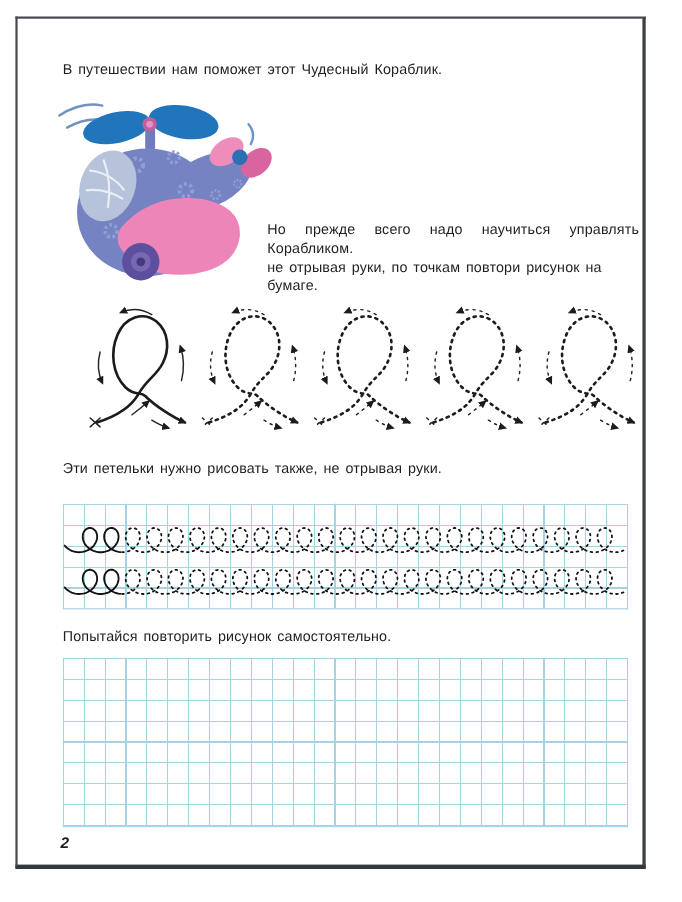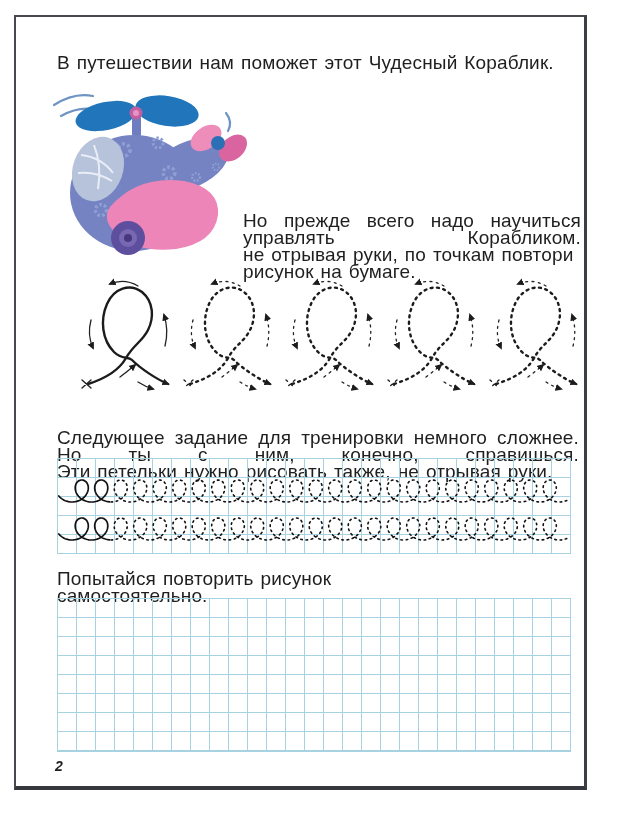--- a/index.html
+++ b/index.html
@@ -6,22 +6,22 @@
   #stage{
     position:relative;width:620px;height:820px;background:#ffffff;overflow:hidden;
     font-family:"Liberation Sans","DejaVu Sans",sans-serif;color:#1f1f1f;
   }
   #frame{
     position:absolute;left:14px;top:15px;width:573px;height:775px;
     border:2px solid #46494e;border-right-width:3px;border-bottom-width:4px;
     border-bottom-color:#35383c;border-right-color:#3c3f44;
     background:#ffffff;box-sizing:border-box;
   }
-  .txt{position:absolute;font-size:19px;line-height:17px;letter-spacing:.15px;word-spacing:1.5px;}
-  .just{text-align:justify;text-align-last:justify;margin-top:12px;}
+  .txt{position:absolute;font-size:13px;line-height:17px;letter-spacing:.15px;word-spacing:1.5px;}
+  .just{text-align:justify;text-align-last:justify;}
   .grid{
     position:absolute;box-sizing:border-box;
     border-right:1px solid #a7d2e2;border-bottom:1px solid #a7d2e2;
     background-image:
       repeating-linear-gradient(to right,#a7d2e2 0 1px,transparent 1px 19px),
       repeating-linear-gradient(to bottom,#a7d2e2 0 1px,transparent 1px 19px);
   }
   svg{position:absolute;overflow:visible;}
   .loop-main{fill:none;stroke:#1c1c1c;stroke-width:2.4;stroke-linecap:round;}
   .loop-dotted{stroke-dasharray:2 4.4;stroke-width:2;}
@@ -116,21 +116,20 @@
       </g>
     <g transform="translate(328,6)" class="loop-dotted">
         <use href="#bigloop"></use>
       </g>
     <g transform="translate(430,6)" class="loop-dotted">
         <use href="#bigloop"></use>
       </g>
   </svg>
 
   <div class="txt" style="left:57px;top:417px;width:522px;">
-    <div class="just">Следующее задание для тренировки немного сложнее. Но ты с ним, конечно, справишься.</div>
     <div>Эти петельки нужно рисовать также, не отрывая руки.</div>
   </div>
 
   <div class="grid" style="left:57px;top:458px;width:514px;height:96px;"></div>
   <svg style="left:57px;top:458px;" width="514" height="100" viewBox="0 0 514 100">
     <path class="rowloop" d="M1.8,38.0 L2.8,39.1 L4.0,40.2 L5.3,41.1 L6.7,42.0 L8.2,42.7 L9.7,43.2 L11.4,43.6 L13.0,43.9 L14.7,44.0 L16.4,43.9 L18.1,43.7 L19.7,43.4 L21.3,42.9 L22.8,42.2 L24.3,41.4 L25.6,40.5 L26.8,39.5 L27.9,38.4 L28.8,37.2 L29.6,35.9 L30.3,34.7 L30.8,33.3 L31.1,32.0 L31.3,30.7 L31.3,29.4 L31.2,28.2 L30.9,27.1 L30.5,26.0 L30.0,25.0 L29.3,24.2 L28.6,23.5 L27.8,22.9 L26.9,22.4 L26.0,22.1 L25.1,22.0 L24.1,22.0 L23.2,22.2 L22.3,22.6 L21.4,23.0 L20.7,23.7 L20.0,24.4 L19.3,25.3 L18.9,26.3 L18.5,27.4 L18.3,28.6 L18.2,29.8 L18.3,31.1 L18.5,32.4 L18.9,33.7 L19.4,35.1 L20.1,36.3 L20.9,37.6 L21.9,38.7 L23.1,39.8 L24.3,40.8 L25.7,41.7 L27.1,42.4 L28.7,43.0 L30.3,43.5 L31.9,43.8 L33.6,44.0 L35.3,44.0 L37.0,43.8 L38.6,43.5 L40.2,43.1 L41.8,42.5 L43.3,41.7 L44.6,40.8 L45.9,39.9 L47.0,38.8 L48.0,37.6 L48.9,36.4 L49.6,35.1 L50.1,33.8 L50.5,32.5 L50.7,31.2 L50.8,29.9 L50.7,28.7 L50.5,27.5 L50.2,26.4 L49.7,25.4 L49.1,24.5 L48.4,23.7 L47.6,23.1 L46.8,22.6 L45.9,22.2 L44.9,22.0 L44.0,22.0 L43.0,22.1 L42.1,22.4 L41.2,22.8 L40.4,23.4 L39.7,24.1 L39.1,25.0 L38.5,26.0 L38.1,27.0 L37.8,28.2 L37.7,29.4 L37.7,30.6 L37.9,32.0 L38.2,33.3 L38.7,34.6 L39.3,35.9 L40.1,37.1 L41.1,38.3 L42.1,39.4 L43.3,40.5 L44.7,41.4 L46.1,42.2 L47.6,42.8 L49.2,43.3 L50.8,43.7 L52.5,43.9"></path>
     <path class="rowloop dot" d="M54.0,44.0 L55.7,43.9 L57.4,43.7 L59.0,43.3 L60.6,42.8 L62.1,42.1 L63.5,41.3 L64.8,40.3 L66.0,39.3 L67.1,38.2 L68.0,37.0 L68.8,35.7 L69.4,34.4 L69.8,33.1 L70.1,31.8 L70.3,30.5 L70.3,29.2 L70.1,28.0 L69.8,26.9 L69.4,25.8 L68.9,24.9 L68.2,24.1 L67.5,23.4 L66.7,22.8 L65.8,22.4 L64.9,22.1 L63.9,22.0 L63.0,22.1 L62.0,22.3 L61.1,22.6 L60.3,23.1 L59.5,23.8 L58.8,24.6 L58.3,25.5 L57.8,26.5 L57.4,27.6 L57.2,28.8 L57.2,30.0 L57.3,31.3 L57.5,32.6 L57.9,34.0 L58.5,35.3 L59.2,36.5 L60.1,37.8 L61.1,38.9 L62.3,40.0 L63.5,40.9 L64.9,41.8 L66.4,42.5 L67.9,43.1 L69.5,43.6 L71.2,43.9 L72.9,44.0 L74.6,44.0 L76.3,43.8 L77.9,43.5 L79.5,43.0 L81.0,42.3 L82.5,41.6 L83.8,40.7 L85.1,39.7 L86.2,38.6 L87.2,37.4 L88.0,36.2 L88.7,34.9 L89.2,33.6 L89.6,32.3 L89.8,31.0 L89.8,29.7 L89.7,28.5 L89.5,27.3 L89.1,26.2 L88.6,25.2 L88.0,24.3 L87.3,23.6 L86.5,23.0 L85.6,22.5 L84.7,22.2 L83.8,22.0 L82.8,22.0 L81.9,22.2 L81.0,22.5 L80.1,22.9 L79.3,23.5 L78.6,24.3 L78.0,25.1 L77.4,26.1 L77.1,27.2 L76.8,28.4 L76.7,29.6 L76.7,30.9 L76.9,32.2 L77.3,33.5 L77.8,34.8 L78.4,36.1 L79.3,37.3 L80.2,38.5 L81.3,39.6 L82.6,40.6 L83.9,41.5 L85.3,42.3 L86.9,42.9 L88.5,43.4 L90.1,43.8 L91.8,44.0 L93.5,44.0 L95.2,43.9 L96.8,43.6 L98.4,43.2 L100.0,42.6 L101.5,41.9 L102.9,41.0 L104.1,40.1 L105.3,39.0 L106.3,37.9 L107.2,36.6 L107.9,35.4 L108.5,34.1 L108.9,32.7 L109.2,31.4 L109.3,30.1 L109.3,28.9 L109.1,27.7 L108.7,26.6 L108.3,25.6 L107.7,24.6 L107.0,23.8 L106.3,23.2 L105.4,22.7 L104.5,22.3 L103.6,22.1 L102.7,22.0 L101.7,22.1 L100.8,22.3 L99.9,22.8 L99.1,23.3 L98.3,24.0 L97.7,24.8 L97.1,25.8 L96.7,26.8 L96.4,27.9 L96.2,29.1 L96.2,30.4 L96.3,31.7 L96.6,33.0 L97.1,34.3 L97.7,35.6 L98.5,36.9 L99.4,38.1 L100.4,39.2 L101.6,40.3 L102.9,41.2 L104.3,42.0 L105.8,42.7 L107.4,43.3 L109.0,43.7 L110.7,43.9 L112.4,44.0 L114.1,43.9 L115.7,43.7 L117.4,43.3 L118.9,42.8 L120.5,42.1 L121.9,41.3 L123.2,40.4 L124.4,39.4 L125.5,38.3 L126.4,37.1 L127.2,35.8 L127.8,34.5 L128.3,33.2 L128.6,31.9 L128.8,30.6 L128.8,29.3 L128.7,28.1 L128.4,27.0 L128.0,25.9 L127.4,25.0 L126.8,24.1 L126.0,23.4 L125.2,22.8 L124.4,22.4 L123.4,22.1 L122.5,22.0 L121.5,22.0 L120.6,22.2 L119.7,22.6 L118.9,23.1 L118.1,23.7 L117.4,24.5 L116.8,25.4 L116.3,26.4 L116.0,27.5 L115.8,28.7 L115.7,29.9 L115.8,31.2 L116.0,32.5 L116.4,33.9 L117.0,35.2 L117.7,36.4 L118.5,37.7 L119.5,38.8 L120.7,39.9 L121.9,40.9 L123.3,41.7 L124.8,42.5 L126.3,43.1 L127.9,43.5 L129.6,43.8 L131.3,44.0 L132.9,44.0 L134.6,43.8 L136.3,43.5 L137.9,43.0 L139.4,42.4 L140.9,41.6 L142.2,40.8 L143.5,39.8 L144.6,38.7 L145.6,37.5 L146.4,36.3 L147.1,35.0 L147.7,33.7 L148.0,32.4 L148.3,31.1 L148.3,29.8 L148.2,28.6 L148.0,27.4 L147.6,26.3 L147.1,25.3 L146.5,24.4 L145.8,23.6 L145.0,23.0 L144.2,22.5 L143.3,22.2 L142.3,22.0 L141.4,22.0 L140.5,22.2 L139.5,22.4 L138.7,22.9 L137.9,23.5 L137.1,24.2 L136.5,25.1 L136.0,26.0 L135.6,27.1 L135.3,28.3 L135.2,29.5 L135.2,30.8 L135.4,32.1 L135.7,33.4 L136.2,34.7 L136.9,36.0 L137.7,37.2 L138.6,38.4 L139.7,39.5 L141.0,40.5 L142.3,41.4 L143.7,42.2 L145.2,42.9 L146.8,43.4 L148.5,43.7 L150.1,43.9 L151.8,44.0 L153.5,43.9 L155.2,43.6 L156.8,43.2 L158.4,42.6 L159.9,41.9 L161.3,41.1 L162.5,40.1 L163.7,39.1 L164.8,37.9 L165.6,36.7 L166.4,35.5 L167.0,34.2 L167.4,32.9 L167.7,31.5 L167.8,30.2 L167.8,29.0 L167.6,27.8 L167.3,26.7 L166.8,25.6 L166.3,24.7 L165.6,23.9 L164.8,23.2 L164.0,22.7 L163.1,22.3 L162.2,22.1 L161.2,22.0 L160.3,22.1 L159.4,22.3 L158.5,22.7 L157.6,23.3 L156.9,23.9 L156.2,24.7 L155.7,25.7 L155.2,26.7 L154.9,27.8 L154.7,29.0 L154.7,30.3 L154.8,31.6 L155.1,32.9 L155.5,34.2 L156.1,35.5 L156.9,36.8 L157.8,38.0 L158.8,39.1 L160.0,40.2 L161.3,41.1 L162.7,42.0 L164.2,42.7 L165.8,43.2 L167.4,43.6 L169.0,43.9 L170.7,44.0 L172.4,43.9 L174.1,43.7 L175.7,43.4 L177.3,42.9 L178.8,42.2 L180.3,41.4 L181.6,40.5 L182.8,39.5 L183.9,38.4 L184.8,37.2 L185.6,35.9 L186.3,34.6 L186.8,33.3 L187.1,32.0 L187.3,30.7 L187.3,29.4 L187.2,28.2 L186.9,27.1 L186.5,26.0 L186.0,25.0 L185.3,24.2 L184.6,23.5 L183.8,22.9 L182.9,22.4 L182.0,22.1 L181.1,22.0 L180.1,22.0 L179.2,22.2 L178.3,22.6 L177.4,23.0 L176.6,23.7 L175.9,24.4 L175.3,25.3 L174.9,26.3 L174.5,27.4 L174.3,28.6 L174.2,29.8 L174.3,31.1 L174.5,32.4 L174.9,33.8 L175.4,35.1 L176.1,36.3 L176.9,37.6 L177.9,38.7 L179.1,39.8 L180.3,40.8 L181.7,41.7 L183.1,42.4 L184.7,43.0 L186.3,43.5 L187.9,43.8 L189.6,44.0 L191.3,44.0 L193.0,43.8 L194.7,43.5 L196.3,43.1 L197.8,42.4 L199.3,41.7 L200.6,40.8 L201.9,39.9 L203.0,38.8 L204.0,37.6 L204.9,36.4 L205.6,35.1 L206.1,33.8 L206.5,32.5 L206.7,31.2 L206.8,29.9 L206.7,28.6 L206.5,27.5 L206.2,26.4 L205.7,25.4 L205.1,24.5 L204.4,23.7 L203.6,23.1 L202.7,22.6 L201.8,22.2 L200.9,22.0 L200.0,22.0 L199.0,22.1 L198.1,22.4 L197.2,22.9 L196.4,23.4 L195.7,24.2 L195.0,25.0 L194.5,26.0 L194.1,27.0 L193.8,28.2 L193.7,29.4 L193.7,30.7 L193.9,32.0 L194.2,33.3 L194.7,34.6 L195.3,35.9 L196.1,37.1 L197.1,38.3 L198.1,39.4 L199.4,40.5 L200.7,41.4 L202.1,42.2 L203.6,42.8 L205.2,43.4 L206.8,43.7 L208.5,43.9 L210.2,44.0 L211.9,43.9 L213.6,43.6 L215.2,43.2 L216.8,42.7 L218.2,42.0 L219.7,41.2 L220.9,40.2 L222.1,39.2 L223.2,38.0 L224.1,36.8 L224.8,35.6 L225.4,34.3 L225.9,33.0 L226.2,31.6 L226.3,30.3 L226.3,29.1 L226.1,27.9 L225.8,26.8 L225.4,25.7 L224.8,24.8 L224.1,24.0 L223.4,23.3 L222.6,22.7 L221.7,22.3 L220.7,22.1 L219.8,22.0 L218.9,22.1 L217.9,22.3 L217.0,22.7 L216.2,23.2 L215.4,23.9 L214.8,24.7 L214.2,25.6 L213.7,26.6 L213.4,27.7 L213.2,28.9 L213.2,30.2 L213.3,31.5 L213.6,32.8 L214.0,34.1 L214.6,35.4 L215.3,36.7 L216.2,37.9 L217.2,39.0 L218.4,40.1 L219.7,41.1 L221.1,41.9 L222.6,42.6 L224.1,43.2 L225.7,43.6 L227.4,43.9 L229.1,44.0 L230.8,44.0 L232.5,43.8 L234.1,43.4 L235.7,42.9 L237.2,42.3 L238.7,41.5 L240.0,40.6 L241.2,39.6 L242.3,38.5 L243.3,37.3 L244.1,36.0 L244.7,34.7 L245.2,33.4 L245.6,32.1 L245.8,30.8 L245.8,29.5 L245.7,28.3 L245.4,27.2 L245.0,26.1 L244.5,25.1 L243.9,24.2 L243.2,23.5 L242.4,22.9 L241.5,22.5 L240.6,22.2 L239.6,22.0 L238.7,22.0 L237.8,22.2 L236.9,22.5 L236.0,23.0 L235.2,23.6 L234.5,24.4 L233.9,25.3 L233.4,26.2 L233.0,27.3 L232.8,28.5 L232.7,29.7 L232.7,31.0 L233.0,32.3 L233.3,33.6 L233.9,35.0 L234.5,36.2 L235.4,37.5 L236.4,38.6 L237.5,39.7 L238.7,40.7 L240.1,41.6 L241.5,42.4 L243.1,43.0 L244.7,43.5 L246.3,43.8 L248.0,44.0 L249.7,44.0 L251.4,43.8 L253.0,43.5 L254.6,43.1 L256.2,42.5 L257.7,41.8 L259.0,40.9 L260.3,39.9 L261.4,38.9 L262.4,37.7 L263.3,36.5 L264.0,35.2 L264.6,33.9 L265.0,32.6 L265.2,31.3 L265.3,30.0 L265.3,28.7 L265.0,27.6 L264.7,26.5 L264.2,25.4 L263.6,24.5 L262.9,23.8 L262.2,23.1 L261.3,22.6 L260.4,22.2 L259.5,22.0 L258.5,22.0 L257.6,22.1 L256.7,22.4 L255.8,22.8 L255.0,23.4 L254.2,24.1 L253.6,24.9 L253.1,25.9 L252.6,26.9 L252.3,28.1 L252.2,29.3 L252.2,30.6 L252.4,31.9 L252.7,33.2 L253.1,34.5 L253.8,35.8 L254.6,37.0 L255.5,38.2 L256.6,39.4 L257.8,40.4 L259.1,41.3 L260.5,42.1 L262.0,42.8 L263.6,43.3 L265.2,43.7 L266.9,43.9 L268.6,44.0 L270.3,43.9 L271.9,43.7 L273.6,43.3 L275.1,42.7 L276.6,42.0 L278.0,41.2 L279.3,40.3 L280.5,39.3 L281.6,38.1 L282.5,36.9 L283.3,35.7 L283.9,34.4 L284.4,33.1 L284.7,31.7 L284.8,30.4 L284.8,29.2 L284.6,28.0 L284.3,26.8 L283.9,25.8 L283.4,24.9 L282.7,24.0 L281.9,23.3 L281.1,22.8 L280.2,22.4 L279.3,22.1 L278.4,22.0 L277.4,22.1 L276.5,22.3 L275.6,22.6 L274.8,23.2 L274.0,23.8 L273.3,24.6 L272.7,25.5 L272.3,26.5 L271.9,27.7 L271.7,28.8 L271.7,30.1 L271.8,31.4 L272.0,32.7 L272.5,34.0 L273.0,35.3 L273.8,36.6 L274.6,37.8 L275.7,39.0 L276.8,40.0 L278.1,41.0 L279.5,41.8 L280.9,42.6 L282.5,43.1 L284.1,43.6 L285.8,43.9 L287.5,44.0 L289.2,44.0 L290.8,43.8 L292.5,43.4 L294.1,42.9 L295.6,42.3 L297.0,41.5 L298.4,40.6 L299.6,39.6 L300.7,38.6 L301.7,37.4 L302.5,36.1 L303.2,34.9 L303.7,33.5 L304.1,32.2 L304.3,30.9 L304.3,29.6 L304.2,28.4 L304.0,27.2 L303.6,26.2 L303.1,25.2 L302.4,24.3 L301.7,23.6 L300.9,23.0 L300.1,22.5 L299.2,22.2 L298.2,22.0 L297.3,22.0 L296.3,22.2 L295.4,22.5 L294.6,23.0 L293.8,23.6 L293.1,24.3 L292.4,25.2 L291.9,26.2 L291.5,27.2 L291.3,28.4 L291.2,29.6 L291.2,30.9 L291.4,32.2 L291.8,33.5 L292.3,34.9 L293.0,36.1 L293.8,37.4 L294.8,38.6 L295.9,39.7 L297.1,40.7 L298.5,41.5 L299.9,42.3 L301.4,42.9 L303.0,43.4 L304.7,43.8 L306.4,44.0 L308.0,44.0 L309.7,43.9 L311.4,43.6 L313.0,43.1 L314.6,42.6 L316.0,41.8 L317.4,41.0 L318.7,40.0 L319.8,39.0 L320.9,37.8 L321.7,36.6 L322.5,35.3 L323.0,34.0 L323.5,32.7 L323.7,31.4 L323.8,30.1 L323.8,28.8 L323.6,27.7 L323.2,26.5 L322.8,25.5 L322.2,24.6 L321.5,23.8 L320.7,23.2 L319.9,22.6 L319.0,22.3 L318.1,22.1 L317.1,22.0 L316.2,22.1 L315.3,22.4 L314.4,22.8 L313.5,23.3 L312.8,24.0 L312.1,24.9 L311.6,25.8 L311.2,26.8 L310.9,28.0 L310.7,29.2 L310.7,30.5 L310.8,31.8 L311.1,33.1 L311.6,34.4 L312.2,35.7 L313.0,36.9 L313.9,38.1 L315.0,39.3 L316.2,40.3 L317.5,41.2 L318.9,42.1 L320.4,42.7 L321.9,43.3 L323.6,43.7 L325.2,43.9 L326.9,44.0 L328.6,43.9 L330.3,43.7 L331.9,43.3 L333.5,42.8 L335.0,42.1 L336.4,41.3 L337.7,40.4 L338.9,39.4 L340.0,38.2 L340.9,37.0 L341.7,35.8 L342.4,34.5 L342.8,33.2 L343.1,31.9 L343.3,30.6 L343.3,29.3 L343.2,28.1 L342.9,26.9 L342.4,25.9 L341.9,24.9 L341.3,24.1 L340.5,23.4 L339.7,22.8 L338.8,22.4 L337.9,22.1 L337.0,22.0 L336.0,22.0 L335.1,22.3 L334.2,22.6 L333.3,23.1 L332.6,23.8 L331.9,24.5 L331.3,25.4 L330.8,26.5 L330.5,27.6 L330.2,28.7 L330.2,30.0 L330.3,31.3 L330.5,32.6 L330.9,33.9 L331.5,35.2 L332.2,36.5 L333.1,37.7 L334.1,38.9 L335.2,39.9 L336.5,40.9 L337.9,41.8 L339.3,42.5 L340.9,43.1 L342.5,43.5 L344.1,43.8 L345.8,44.0 L347.5,44.0 L349.2,43.8 L350.8,43.5 L352.4,43.0 L354.0,42.4 L355.4,41.6 L356.8,40.7 L358.0,39.7 L359.1,38.6 L360.1,37.5 L361.0,36.2 L361.6,35.0 L362.2,33.6 L362.5,32.3 L362.8,31.0 L362.8,29.7 L362.7,28.5 L362.5,27.3 L362.1,26.2 L361.6,25.3 L361.0,24.4 L360.3,23.6 L359.5,23.0 L358.6,22.5 L357.7,22.2 L356.8,22.0 L355.9,22.0 L354.9,22.2 L354.0,22.5 L353.1,22.9 L352.3,23.5 L351.6,24.2 L351.0,25.1 L350.5,26.1 L350.1,27.2 L349.8,28.3 L349.7,29.5 L349.7,30.8 L349.9,32.1 L350.3,33.4 L350.8,34.8 L351.4,36.0 L352.2,37.3 L353.2,38.5 L354.3,39.6 L355.5,40.6 L356.8,41.5 L358.3,42.3 L359.8,42.9 L361.4,43.4 L363.0,43.8 L364.7,44.0 L366.4,44.0 L368.1,43.9 L369.8,43.6 L371.4,43.2 L372.9,42.6 L374.4,41.9 L375.8,41.1 L377.1,40.1 L378.3,39.0 L379.3,37.9 L380.2,36.7 L380.9,35.4 L381.5,34.1 L381.9,32.8 L382.2,31.5 L382.3,30.2 L382.3,28.9 L382.1,27.7 L381.8,26.6 L381.3,25.6 L380.7,24.7 L380.1,23.9 L379.3,23.2 L378.5,22.7 L377.6,22.3 L376.6,22.1 L375.7,22.0 L374.7,22.1 L373.8,22.3 L372.9,22.7 L372.1,23.3 L371.4,24.0 L370.7,24.8 L370.1,25.7 L369.7,26.8 L369.4,27.9 L369.2,29.1 L369.2,30.3 L369.3,31.6 L369.6,33.0 L370.1,34.3 L370.7,35.6 L371.4,36.8 L372.3,38.0 L373.4,39.2 L374.6,40.2 L375.9,41.2 L377.3,42.0 L378.7,42.7 L380.3,43.2 L381.9,43.6 L383.6,43.9 L385.3,44.0 L387.0,43.9 L388.7,43.7 L390.3,43.3 L391.9,42.8 L393.4,42.2 L394.8,41.4 L396.1,40.5 L397.4,39.4 L398.4,38.3 L399.4,37.1 L400.2,35.9 L400.8,34.6 L401.3,33.3 L401.6,32.0 L401.8,30.7 L401.8,29.4 L401.7,28.2 L401.4,27.0 L401.0,26.0 L400.4,25.0 L399.8,24.1 L399.1,23.4 L398.3,22.9 L397.4,22.4 L396.5,22.1 L395.5,22.0 L394.6,22.0 L393.7,22.2 L392.8,22.6 L391.9,23.1 L391.1,23.7 L390.4,24.5 L389.8,25.4 L389.3,26.4 L389.0,27.5 L388.8,28.7 L388.7,29.9 L388.8,31.2 L389.0,32.5 L389.4,33.8 L389.9,35.1 L390.6,36.4 L391.5,37.6 L392.5,38.8 L393.6,39.9 L394.9,40.8 L396.2,41.7 L397.7,42.4 L399.2,43.1 L400.9,43.5 L402.5,43.8 L404.2,44.0 L405.9,44.0 L407.6,43.8 L409.2,43.5 L410.8,43.0 L412.4,42.4 L413.8,41.7 L415.2,40.8 L416.4,39.8 L417.6,38.7 L418.6,37.6 L419.4,36.3 L420.1,35.1 L420.6,33.7 L421.0,32.4 L421.2,31.1 L421.3,29.8 L421.2,28.6 L421.0,27.4 L420.6,26.3 L420.2,25.3 L419.6,24.4 L418.8,23.7 L418.1,23.0 L417.2,22.6 L416.3,22.2 L415.4,22.0 L414.4,22.0 L413.5,22.1 L412.6,22.4 L411.7,22.9 L410.9,23.5 L410.2,24.2 L409.5,25.0 L409.0,26.0 L408.6,27.1 L408.3,28.2 L408.2,29.4 L408.2,30.7 L408.4,32.0 L408.7,33.3 L409.2,34.6 L409.9,35.9 L410.7,37.2 L411.6,38.4 L412.7,39.5 L413.9,40.5 L415.2,41.4 L416.7,42.2 L418.2,42.9 L419.8,43.4 L421.4,43.7 L423.1,43.9 L424.8,44.0 L426.5,43.9 L428.1,43.6 L429.8,43.2 L431.3,42.7 L432.8,42.0 L434.2,41.1 L435.5,40.2 L436.7,39.1 L437.7,38.0 L438.6,36.8 L439.4,35.5 L440.0,34.2 L440.4,32.9 L440.7,31.6 L440.8,30.3 L440.8,29.0 L440.6,27.8 L440.3,26.7 L439.8,25.7 L439.3,24.7 L438.6,23.9 L437.9,23.3 L437.0,22.7 L436.1,22.3 L435.2,22.1 L434.3,22.0 L433.3,22.1 L432.4,22.3 L431.5,22.7 L430.7,23.2 L429.9,23.9 L429.2,24.7 L428.7,25.6 L428.2,26.7 L427.9,27.8 L427.7,29.0 L427.7,30.2 L427.8,31.5 L428.1,32.9 L428.5,34.2 L429.1,35.5 L429.9,36.7 L430.8,38.0 L431.8,39.1 L433.0,40.1 L434.2,41.1 L435.6,41.9 L437.1,42.6 L438.7,43.2 L440.3,43.6 L442.0,43.9 L443.7,44.0 L445.4,43.9 L447.0,43.7 L448.7,43.4 L450.3,42.9 L451.8,42.2 L453.2,41.4 L454.5,40.5 L455.8,39.5 L456.9,38.4 L457.8,37.2 L458.6,36.0 L459.3,34.7 L459.8,33.4 L460.1,32.1 L460.3,30.8 L460.3,29.5 L460.2,28.3 L459.9,27.1 L459.5,26.0 L459.0,25.1 L458.4,24.2 L457.6,23.5 L456.8,22.9 L456.0,22.4 L455.0,22.1 L454.1,22.0 L453.2,22.0 L452.2,22.2 L451.3,22.5 L450.5,23.0 L449.7,23.6 L449.0,24.4 L448.4,25.3 L447.9,26.3 L447.5,27.4 L447.3,28.6 L447.2,29.8 L447.2,31.1 L447.5,32.4 L447.8,33.7 L448.4,35.0 L449.1,36.3 L449.9,37.5 L450.9,38.7 L452.0,39.8 L453.3,40.8 L454.6,41.6 L456.1,42.4 L457.6,43.0 L459.2,43.5 L460.9,43.8 L462.6,44.0 L464.2,44.0 L465.9,43.8 L467.6,43.5 L469.2,43.1 L470.7,42.5 L472.2,41.7 L473.6,40.9 L474.8,39.9 L476.0,38.8 L477.0,37.7 L477.8,36.4 L478.5,35.2 L479.1,33.9 L479.5,32.5 L479.7,31.2 L479.8,29.9 L479.7,28.7 L479.5,27.5 L479.2,26.4 L478.7,25.4 L478.1,24.5 L477.4,23.7 L476.6,23.1 L475.8,22.6 L474.9,22.2 L473.9,22.0 L473.0,22.0 L472.1,22.1 L471.1,22.4 L470.3,22.8 L469.5,23.4 L468.7,24.1 L468.1,25.0 L467.5,25.9 L467.1,27.0 L466.8,28.1 L466.7,29.3 L466.7,30.6 L466.9,31.9 L467.2,33.2 L467.7,34.5 L468.3,35.8 L469.1,37.1 L470.0,38.3 L471.1,39.4 L472.3,40.4 L473.6,41.3 L475.0,42.1 L476.6,42.8 L478.1,43.3 L479.8,43.7 L481.4,43.9 L483.1,44.0 L484.8,43.9 L486.5,43.7 L488.1,43.3 L489.7,42.7 L491.2,42.0 L492.6,41.2 L493.9,40.3 L495.1,39.2 L496.1,38.1 L497.0,36.9 L497.8,35.6 L498.4,34.3 L498.9,33.0 L499.2,31.7 L499.3,30.4 L499.3,29.1 L499.1,27.9 L498.8,26.8 L498.4,25.8 L497.8,24.8 L497.2,24.0 L496.4,23.3 L495.6,22.8 L494.7,22.3 L493.8,22.1 L492.8,22.0 L491.9,22.1 L491.0,22.3 L490.1,22.7 L489.2,23.2 L488.5,23.8 L487.8,24.6 L487.2,25.6 L486.8,26.6 L486.4,27.7 L486.2,28.9 L486.2,30.1 L486.3,31.4 L486.6,32.8 L487.0,34.1 L487.6,35.4 L488.3,36.6 L489.2,37.9 L490.2,39.0 L491.4,40.1 L492.6,41.0 L494.0,41.9 L495.5,42.6 L497.1,43.2 L498.7,43.6 L500.3,43.9 L502.0,44.0 L503.7,44.0 L505.4,43.8 L507.0,43.4 L508.6,42.9 L510.2,42.3 L511.6,41.5 L512.9,40.6"></path>
     <path class="rowloop" d="M1.8,76.0 L2.8,77.1 L4.0,78.2 L5.3,79.1 L6.7,80.0 L8.2,80.7 L9.7,81.2 L11.4,81.6 L13.0,81.9 L14.7,82.0 L16.4,81.9 L18.1,81.7 L19.7,81.4 L21.3,80.9 L22.8,80.2 L24.3,79.4 L25.6,78.5 L26.8,77.5 L27.9,76.4 L28.8,75.2 L29.6,73.9 L30.3,72.7 L30.8,71.3 L31.1,70.0 L31.3,68.7 L31.3,67.4 L31.2,66.2 L30.9,65.1 L30.5,64.0 L30.0,63.0 L29.3,62.2 L28.6,61.5 L27.8,60.9 L26.9,60.4 L26.0,60.1 L25.1,60.0 L24.1,60.0 L23.2,60.2 L22.3,60.6 L21.4,61.0 L20.7,61.7 L20.0,62.4 L19.3,63.3 L18.9,64.3 L18.5,65.4 L18.3,66.6 L18.2,67.8 L18.3,69.1 L18.5,70.4 L18.9,71.7 L19.4,73.1 L20.1,74.3 L20.9,75.6 L21.9,76.7 L23.1,77.8 L24.3,78.8 L25.7,79.7 L27.1,80.4 L28.7,81.0 L30.3,81.5 L31.9,81.8 L33.6,82.0 L35.3,82.0 L37.0,81.8 L38.6,81.5 L40.2,81.1 L41.8,80.5 L43.3,79.7 L44.6,78.8 L45.9,77.9 L47.0,76.8 L48.0,75.6 L48.9,74.4 L49.6,73.1 L50.1,71.8 L50.5,70.5 L50.7,69.2 L50.8,67.9 L50.7,66.7 L50.5,65.5 L50.2,64.4 L49.7,63.4 L49.1,62.5 L48.4,61.7 L47.6,61.1 L46.8,60.6 L45.9,60.2 L44.9,60.0 L44.0,60.0 L43.0,60.1 L42.1,60.4 L41.2,60.8 L40.4,61.4 L39.7,62.1 L39.1,63.0 L38.5,64.0 L38.1,65.0 L37.8,66.2 L37.7,67.4 L37.7,68.6 L37.9,70.0 L38.2,71.3 L38.7,72.6 L39.3,73.9 L40.1,75.1 L41.1,76.3 L42.1,77.4 L43.3,78.5 L44.7,79.4 L46.1,80.2 L47.6,80.8 L49.2,81.3 L50.8,81.7 L52.5,81.9"></path>
     <path class="rowloop dot" d="M54.0,82.0 L55.7,81.9 L57.4,81.7 L59.0,81.3 L60.6,80.8 L62.1,80.1 L63.5,79.3 L64.8,78.3 L66.0,77.3 L67.1,76.2 L68.0,75.0 L68.8,73.7 L69.4,72.4 L69.8,71.1 L70.1,69.8 L70.3,68.5 L70.3,67.2 L70.1,66.0 L69.8,64.9 L69.4,63.8 L68.9,62.9 L68.2,62.1 L67.5,61.4 L66.7,60.8 L65.8,60.4 L64.9,60.1 L63.9,60.0 L63.0,60.1 L62.0,60.3 L61.1,60.6 L60.3,61.1 L59.5,61.8 L58.8,62.6 L58.3,63.5 L57.8,64.5 L57.4,65.6 L57.2,66.8 L57.2,68.0 L57.3,69.3 L57.5,70.6 L57.9,72.0 L58.5,73.3 L59.2,74.5 L60.1,75.8 L61.1,76.9 L62.3,78.0 L63.5,78.9 L64.9,79.8 L66.4,80.5 L67.9,81.1 L69.5,81.6 L71.2,81.9 L72.9,82.0 L74.6,82.0 L76.3,81.8 L77.9,81.5 L79.5,81.0 L81.0,80.3 L82.5,79.6 L83.8,78.7 L85.1,77.7 L86.2,76.6 L87.2,75.4 L88.0,74.2 L88.7,72.9 L89.2,71.6 L89.6,70.3 L89.8,69.0 L89.8,67.7 L89.7,66.5 L89.5,65.3 L89.1,64.2 L88.6,63.2 L88.0,62.3 L87.3,61.6 L86.5,61.0 L85.6,60.5 L84.7,60.2 L83.8,60.0 L82.8,60.0 L81.9,60.2 L81.0,60.5 L80.1,60.9 L79.3,61.5 L78.6,62.3 L78.0,63.1 L77.4,64.1 L77.1,65.2 L76.8,66.4 L76.7,67.6 L76.7,68.9 L76.9,70.2 L77.3,71.5 L77.8,72.8 L78.4,74.1 L79.3,75.3 L80.2,76.5 L81.3,77.6 L82.6,78.6 L83.9,79.5 L85.3,80.3 L86.9,80.9 L88.5,81.4 L90.1,81.8 L91.8,82.0 L93.5,82.0 L95.2,81.9 L96.8,81.6 L98.4,81.2 L100.0,80.6 L101.5,79.9 L102.9,79.0 L104.1,78.1 L105.3,77.0 L106.3,75.9 L107.2,74.6 L107.9,73.4 L108.5,72.1 L108.9,70.7 L109.2,69.4 L109.3,68.1 L109.3,66.9 L109.1,65.7 L108.7,64.6 L108.3,63.6 L107.7,62.6 L107.0,61.8 L106.3,61.2 L105.4,60.7 L104.5,60.3 L103.6,60.1 L102.7,60.0 L101.7,60.1 L100.8,60.3 L99.9,60.8 L99.1,61.3 L98.3,62.0 L97.7,62.8 L97.1,63.8 L96.7,64.8 L96.4,65.9 L96.2,67.1 L96.2,68.4 L96.3,69.7 L96.6,71.0 L97.1,72.3 L97.7,73.6 L98.5,74.9 L99.4,76.1 L100.4,77.2 L101.6,78.3 L102.9,79.2 L104.3,80.0 L105.8,80.7 L107.4,81.3 L109.0,81.7 L110.7,81.9 L112.4,82.0 L114.1,81.9 L115.7,81.7 L117.4,81.3 L118.9,80.8 L120.5,80.1 L121.9,79.3 L123.2,78.4 L124.4,77.4 L125.5,76.3 L126.4,75.1 L127.2,73.8 L127.8,72.5 L128.3,71.2 L128.6,69.9 L128.8,68.6 L128.8,67.3 L128.7,66.1 L128.4,65.0 L128.0,63.9 L127.4,63.0 L126.8,62.1 L126.0,61.4 L125.2,60.8 L124.4,60.4 L123.4,60.1 L122.5,60.0 L121.5,60.0 L120.6,60.2 L119.7,60.6 L118.9,61.1 L118.1,61.7 L117.4,62.5 L116.8,63.4 L116.3,64.4 L116.0,65.5 L115.8,66.7 L115.7,67.9 L115.8,69.2 L116.0,70.5 L116.4,71.9 L117.0,73.2 L117.7,74.4 L118.5,75.7 L119.5,76.8 L120.7,77.9 L121.9,78.9 L123.3,79.7 L124.8,80.5 L126.3,81.1 L127.9,81.5 L129.6,81.8 L131.3,82.0 L132.9,82.0 L134.6,81.8 L136.3,81.5 L137.9,81.0 L139.4,80.4 L140.9,79.6 L142.2,78.8 L143.5,77.8 L144.6,76.7 L145.6,75.5 L146.4,74.3 L147.1,73.0 L147.7,71.7 L148.0,70.4 L148.3,69.1 L148.3,67.8 L148.2,66.6 L148.0,65.4 L147.6,64.3 L147.1,63.3 L146.5,62.4 L145.8,61.6 L145.0,61.0 L144.2,60.5 L143.3,60.2 L142.3,60.0 L141.4,60.0 L140.5,60.2 L139.5,60.4 L138.7,60.9 L137.9,61.5 L137.1,62.2 L136.5,63.1 L136.0,64.0 L135.6,65.1 L135.3,66.3 L135.2,67.5 L135.2,68.8 L135.4,70.1 L135.7,71.4 L136.2,72.7 L136.9,74.0 L137.7,75.2 L138.6,76.4 L139.7,77.5 L141.0,78.5 L142.3,79.4 L143.7,80.2 L145.2,80.9 L146.8,81.4 L148.5,81.7 L150.1,81.9 L151.8,82.0 L153.5,81.9 L155.2,81.6 L156.8,81.2 L158.4,80.6 L159.9,79.9 L161.3,79.1 L162.5,78.1 L163.7,77.1 L164.8,75.9 L165.6,74.7 L166.4,73.5 L167.0,72.2 L167.4,70.9 L167.7,69.5 L167.8,68.2 L167.8,67.0 L167.6,65.8 L167.3,64.7 L166.8,63.6 L166.3,62.7 L165.6,61.9 L164.8,61.2 L164.0,60.7 L163.1,60.3 L162.2,60.1 L161.2,60.0 L160.3,60.1 L159.4,60.3 L158.5,60.7 L157.6,61.3 L156.9,61.9 L156.2,62.7 L155.7,63.7 L155.2,64.7 L154.9,65.8 L154.7,67.0 L154.7,68.3 L154.8,69.6 L155.1,70.9 L155.5,72.2 L156.1,73.5 L156.9,74.8 L157.8,76.0 L158.8,77.1 L160.0,78.2 L161.3,79.1 L162.7,80.0 L164.2,80.7 L165.8,81.2 L167.4,81.6 L169.0,81.9 L170.7,82.0 L172.4,81.9 L174.1,81.7 L175.7,81.4 L177.3,80.9 L178.8,80.2 L180.3,79.4 L181.6,78.5 L182.8,77.5 L183.9,76.4 L184.8,75.2 L185.6,73.9 L186.3,72.6 L186.8,71.3 L187.1,70.0 L187.3,68.7 L187.3,67.4 L187.2,66.2 L186.9,65.1 L186.5,64.0 L186.0,63.0 L185.3,62.2 L184.6,61.5 L183.8,60.9 L182.9,60.4 L182.0,60.1 L181.1,60.0 L180.1,60.0 L179.2,60.2 L178.3,60.6 L177.4,61.0 L176.6,61.7 L175.9,62.4 L175.3,63.3 L174.9,64.3 L174.5,65.4 L174.3,66.6 L174.2,67.8 L174.3,69.1 L174.5,70.4 L174.9,71.8 L175.4,73.1 L176.1,74.3 L176.9,75.6 L177.9,76.7 L179.1,77.8 L180.3,78.8 L181.7,79.7 L183.1,80.4 L184.7,81.0 L186.3,81.5 L187.9,81.8 L189.6,82.0 L191.3,82.0 L193.0,81.8 L194.7,81.5 L196.3,81.1 L197.8,80.4 L199.3,79.7 L200.6,78.8 L201.9,77.9 L203.0,76.8 L204.0,75.6 L204.9,74.4 L205.6,73.1 L206.1,71.8 L206.5,70.5 L206.7,69.2 L206.8,67.9 L206.7,66.6 L206.5,65.5 L206.2,64.4 L205.7,63.4 L205.1,62.5 L204.4,61.7 L203.6,61.1 L202.7,60.6 L201.8,60.2 L200.9,60.0 L200.0,60.0 L199.0,60.1 L198.1,60.4 L197.2,60.9 L196.4,61.4 L195.7,62.2 L195.0,63.0 L194.5,64.0 L194.1,65.0 L193.8,66.2 L193.7,67.4 L193.7,68.7 L193.9,70.0 L194.2,71.3 L194.7,72.6 L195.3,73.9 L196.1,75.1 L197.1,76.3 L198.1,77.4 L199.4,78.5 L200.7,79.4 L202.1,80.2 L203.6,80.8 L205.2,81.4 L206.8,81.7 L208.5,81.9 L210.2,82.0 L211.9,81.9 L213.6,81.6 L215.2,81.2 L216.8,80.7 L218.2,80.0 L219.7,79.2 L220.9,78.2 L222.1,77.2 L223.2,76.0 L224.1,74.8 L224.8,73.6 L225.4,72.3 L225.9,71.0 L226.2,69.6 L226.3,68.3 L226.3,67.1 L226.1,65.9 L225.8,64.8 L225.4,63.7 L224.8,62.8 L224.1,62.0 L223.4,61.3 L222.6,60.7 L221.7,60.3 L220.7,60.1 L219.8,60.0 L218.9,60.1 L217.9,60.3 L217.0,60.7 L216.2,61.2 L215.4,61.9 L214.8,62.7 L214.2,63.6 L213.7,64.6 L213.4,65.7 L213.2,66.9 L213.2,68.2 L213.3,69.5 L213.6,70.8 L214.0,72.1 L214.6,73.4 L215.3,74.7 L216.2,75.9 L217.2,77.0 L218.4,78.1 L219.7,79.1 L221.1,79.9 L222.6,80.6 L224.1,81.2 L225.7,81.6 L227.4,81.9 L229.1,82.0 L230.8,82.0 L232.5,81.8 L234.1,81.4 L235.7,80.9 L237.2,80.3 L238.7,79.5 L240.0,78.6 L241.2,77.6 L242.3,76.5 L243.3,75.3 L244.1,74.0 L244.7,72.7 L245.2,71.4 L245.6,70.1 L245.8,68.8 L245.8,67.5 L245.7,66.3 L245.4,65.2 L245.0,64.1 L244.5,63.1 L243.9,62.2 L243.2,61.5 L242.4,60.9 L241.5,60.5 L240.6,60.2 L239.6,60.0 L238.7,60.0 L237.8,60.2 L236.9,60.5 L236.0,61.0 L235.2,61.6 L234.5,62.4 L233.9,63.3 L233.4,64.2 L233.0,65.3 L232.8,66.5 L232.7,67.7 L232.7,69.0 L233.0,70.3 L233.3,71.6 L233.9,73.0 L234.5,74.2 L235.4,75.5 L236.4,76.6 L237.5,77.7 L238.7,78.7 L240.1,79.6 L241.5,80.4 L243.1,81.0 L244.7,81.5 L246.3,81.8 L248.0,82.0 L249.7,82.0 L251.4,81.8 L253.0,81.5 L254.6,81.1 L256.2,80.5 L257.7,79.8 L259.0,78.9 L260.3,77.9 L261.4,76.9 L262.4,75.7 L263.3,74.5 L264.0,73.2 L264.6,71.9 L265.0,70.6 L265.2,69.3 L265.3,68.0 L265.3,66.7 L265.0,65.6 L264.7,64.5 L264.2,63.4 L263.6,62.5 L262.9,61.8 L262.2,61.1 L261.3,60.6 L260.4,60.2 L259.5,60.0 L258.5,60.0 L257.6,60.1 L256.7,60.4 L255.8,60.8 L255.0,61.4 L254.2,62.1 L253.6,62.9 L253.1,63.9 L252.6,64.9 L252.3,66.1 L252.2,67.3 L252.2,68.6 L252.4,69.9 L252.7,71.2 L253.1,72.5 L253.8,73.8 L254.6,75.0 L255.5,76.2 L256.6,77.4 L257.8,78.4 L259.1,79.3 L260.5,80.1 L262.0,80.8 L263.6,81.3 L265.2,81.7 L266.9,81.9 L268.6,82.0 L270.3,81.9 L271.9,81.7 L273.6,81.3 L275.1,80.7 L276.6,80.0 L278.0,79.2 L279.3,78.3 L280.5,77.3 L281.6,76.1 L282.5,74.9 L283.3,73.7 L283.9,72.4 L284.4,71.1 L284.7,69.7 L284.8,68.4 L284.8,67.2 L284.6,66.0 L284.3,64.8 L283.9,63.8 L283.4,62.9 L282.7,62.0 L281.9,61.3 L281.1,60.8 L280.2,60.4 L279.3,60.1 L278.4,60.0 L277.4,60.1 L276.5,60.3 L275.6,60.6 L274.8,61.2 L274.0,61.8 L273.3,62.6 L272.7,63.5 L272.3,64.5 L271.9,65.7 L271.7,66.8 L271.7,68.1 L271.8,69.4 L272.0,70.7 L272.5,72.0 L273.0,73.3 L273.8,74.6 L274.6,75.8 L275.7,77.0 L276.8,78.0 L278.1,79.0 L279.5,79.8 L280.9,80.6 L282.5,81.1 L284.1,81.6 L285.8,81.9 L287.5,82.0 L289.2,82.0 L290.8,81.8 L292.5,81.4 L294.1,80.9 L295.6,80.3 L297.0,79.5 L298.4,78.6 L299.6,77.6 L300.7,76.6 L301.7,75.4 L302.5,74.1 L303.2,72.9 L303.7,71.5 L304.1,70.2 L304.3,68.9 L304.3,67.6 L304.2,66.4 L304.0,65.2 L303.6,64.2 L303.1,63.2 L302.4,62.3 L301.7,61.6 L300.9,61.0 L300.1,60.5 L299.2,60.2 L298.2,60.0 L297.3,60.0 L296.3,60.2 L295.4,60.5 L294.6,61.0 L293.8,61.6 L293.1,62.3 L292.4,63.2 L291.9,64.2 L291.5,65.2 L291.3,66.4 L291.2,67.6 L291.2,68.9 L291.4,70.2 L291.8,71.5 L292.3,72.9 L293.0,74.1 L293.8,75.4 L294.8,76.6 L295.9,77.7 L297.1,78.7 L298.5,79.5 L299.9,80.3 L301.4,80.9 L303.0,81.4 L304.7,81.8 L306.4,82.0 L308.0,82.0 L309.7,81.9 L311.4,81.6 L313.0,81.1 L314.6,80.6 L316.0,79.8 L317.4,79.0 L318.7,78.0 L319.8,77.0 L320.9,75.8 L321.7,74.6 L322.5,73.3 L323.0,72.0 L323.5,70.7 L323.7,69.4 L323.8,68.1 L323.8,66.8 L323.6,65.7 L323.2,64.5 L322.8,63.5 L322.2,62.6 L321.5,61.8 L320.7,61.2 L319.9,60.6 L319.0,60.3 L318.1,60.1 L317.1,60.0 L316.2,60.1 L315.3,60.4 L314.4,60.8 L313.5,61.3 L312.8,62.0 L312.1,62.9 L311.6,63.8 L311.2,64.8 L310.9,66.0 L310.7,67.2 L310.7,68.5 L310.8,69.8 L311.1,71.1 L311.6,72.4 L312.2,73.7 L313.0,74.9 L313.9,76.1 L315.0,77.3 L316.2,78.3 L317.5,79.2 L318.9,80.1 L320.4,80.7 L321.9,81.3 L323.6,81.7 L325.2,81.9 L326.9,82.0 L328.6,81.9 L330.3,81.7 L331.9,81.3 L333.5,80.8 L335.0,80.1 L336.4,79.3 L337.7,78.4 L338.9,77.4 L340.0,76.2 L340.9,75.0 L341.7,73.8 L342.4,72.5 L342.8,71.2 L343.1,69.9 L343.3,68.6 L343.3,67.3 L343.2,66.1 L342.9,64.9 L342.4,63.9 L341.9,62.9 L341.3,62.1 L340.5,61.4 L339.7,60.8 L338.8,60.4 L337.9,60.1 L337.0,60.0 L336.0,60.0 L335.1,60.3 L334.2,60.6 L333.3,61.1 L332.6,61.8 L331.9,62.5 L331.3,63.4 L330.8,64.5 L330.5,65.6 L330.2,66.7 L330.2,68.0 L330.3,69.3 L330.5,70.6 L330.9,71.9 L331.5,73.2 L332.2,74.5 L333.1,75.7 L334.1,76.9 L335.2,77.9 L336.5,78.9 L337.9,79.8 L339.3,80.5 L340.9,81.1 L342.5,81.5 L344.1,81.8 L345.8,82.0 L347.5,82.0 L349.2,81.8 L350.8,81.5 L352.4,81.0 L354.0,80.4 L355.4,79.6 L356.8,78.7 L358.0,77.7 L359.1,76.6 L360.1,75.5 L361.0,74.2 L361.6,73.0 L362.2,71.6 L362.5,70.3 L362.8,69.0 L362.8,67.7 L362.7,66.5 L362.5,65.3 L362.1,64.2 L361.6,63.3 L361.0,62.4 L360.3,61.6 L359.5,61.0 L358.6,60.5 L357.7,60.2 L356.8,60.0 L355.9,60.0 L354.9,60.2 L354.0,60.5 L353.1,60.9 L352.3,61.5 L351.6,62.2 L351.0,63.1 L350.5,64.1 L350.1,65.2 L349.8,66.3 L349.7,67.5 L349.7,68.8 L349.9,70.1 L350.3,71.4 L350.8,72.8 L351.4,74.0 L352.2,75.3 L353.2,76.5 L354.3,77.6 L355.5,78.6 L356.8,79.5 L358.3,80.3 L359.8,80.9 L361.4,81.4 L363.0,81.8 L364.7,82.0 L366.4,82.0 L368.1,81.9 L369.8,81.6 L371.4,81.2 L372.9,80.6 L374.4,79.9 L375.8,79.1 L377.1,78.1 L378.3,77.0 L379.3,75.9 L380.2,74.7 L380.9,73.4 L381.5,72.1 L381.9,70.8 L382.2,69.5 L382.3,68.2 L382.3,66.9 L382.1,65.7 L381.8,64.6 L381.3,63.6 L380.7,62.7 L380.1,61.9 L379.3,61.2 L378.5,60.7 L377.6,60.3 L376.6,60.1 L375.7,60.0 L374.7,60.1 L373.8,60.3 L372.9,60.7 L372.1,61.3 L371.4,62.0 L370.7,62.8 L370.1,63.7 L369.7,64.8 L369.4,65.9 L369.2,67.1 L369.2,68.3 L369.3,69.6 L369.6,71.0 L370.1,72.3 L370.7,73.6 L371.4,74.8 L372.3,76.0 L373.4,77.2 L374.6,78.2 L375.9,79.2 L377.3,80.0 L378.7,80.7 L380.3,81.2 L381.9,81.6 L383.6,81.9 L385.3,82.0 L387.0,81.9 L388.7,81.7 L390.3,81.3 L391.9,80.8 L393.4,80.2 L394.8,79.4 L396.1,78.5 L397.4,77.4 L398.4,76.3 L399.4,75.1 L400.2,73.9 L400.8,72.6 L401.3,71.3 L401.6,70.0 L401.8,68.7 L401.8,67.4 L401.7,66.2 L401.4,65.0 L401.0,64.0 L400.4,63.0 L399.8,62.1 L399.1,61.4 L398.3,60.9 L397.4,60.4 L396.5,60.1 L395.5,60.0 L394.6,60.0 L393.7,60.2 L392.8,60.6 L391.9,61.1 L391.1,61.7 L390.4,62.5 L389.8,63.4 L389.3,64.4 L389.0,65.5 L388.8,66.7 L388.7,67.9 L388.8,69.2 L389.0,70.5 L389.4,71.8 L389.9,73.1 L390.6,74.4 L391.5,75.6 L392.5,76.8 L393.6,77.9 L394.9,78.8 L396.2,79.7 L397.7,80.4 L399.2,81.1 L400.9,81.5 L402.5,81.8 L404.2,82.0 L405.9,82.0 L407.6,81.8 L409.2,81.5 L410.8,81.0 L412.4,80.4 L413.8,79.7 L415.2,78.8 L416.4,77.8 L417.6,76.7 L418.6,75.6 L419.4,74.3 L420.1,73.1 L420.6,71.7 L421.0,70.4 L421.2,69.1 L421.3,67.8 L421.2,66.6 L421.0,65.4 L420.6,64.3 L420.2,63.3 L419.6,62.4 L418.8,61.7 L418.1,61.0 L417.2,60.6 L416.3,60.2 L415.4,60.0 L414.4,60.0 L413.5,60.1 L412.6,60.4 L411.7,60.9 L410.9,61.5 L410.2,62.2 L409.5,63.0 L409.0,64.0 L408.6,65.1 L408.3,66.2 L408.2,67.4 L408.2,68.7 L408.4,70.0 L408.7,71.3 L409.2,72.6 L409.9,73.9 L410.7,75.2 L411.6,76.4 L412.7,77.5 L413.9,78.5 L415.2,79.4 L416.7,80.2 L418.2,80.9 L419.8,81.4 L421.4,81.7 L423.1,81.9 L424.8,82.0 L426.5,81.9 L428.1,81.6 L429.8,81.2 L431.3,80.7 L432.8,80.0 L434.2,79.1 L435.5,78.2 L436.7,77.1 L437.7,76.0 L438.6,74.8 L439.4,73.5 L440.0,72.2 L440.4,70.9 L440.7,69.6 L440.8,68.3 L440.8,67.0 L440.6,65.8 L440.3,64.7 L439.8,63.7 L439.3,62.7 L438.6,61.9 L437.9,61.3 L437.0,60.7 L436.1,60.3 L435.2,60.1 L434.3,60.0 L433.3,60.1 L432.4,60.3 L431.5,60.7 L430.7,61.2 L429.9,61.9 L429.2,62.7 L428.7,63.6 L428.2,64.7 L427.9,65.8 L427.7,67.0 L427.7,68.2 L427.8,69.5 L428.1,70.9 L428.5,72.2 L429.1,73.5 L429.9,74.7 L430.8,76.0 L431.8,77.1 L433.0,78.1 L434.2,79.1 L435.6,79.9 L437.1,80.6 L438.7,81.2 L440.3,81.6 L442.0,81.9 L443.7,82.0 L445.4,81.9 L447.0,81.7 L448.7,81.4 L450.3,80.9 L451.8,80.2 L453.2,79.4 L454.5,78.5 L455.8,77.5 L456.9,76.4 L457.8,75.2 L458.6,74.0 L459.3,72.7 L459.8,71.4 L460.1,70.1 L460.3,68.8 L460.3,67.5 L460.2,66.3 L459.9,65.1 L459.5,64.0 L459.0,63.1 L458.4,62.2 L457.6,61.5 L456.8,60.9 L456.0,60.4 L455.0,60.1 L454.1,60.0 L453.2,60.0 L452.2,60.2 L451.3,60.5 L450.5,61.0 L449.7,61.6 L449.0,62.4 L448.4,63.3 L447.9,64.3 L447.5,65.4 L447.3,66.6 L447.2,67.8 L447.2,69.1 L447.5,70.4 L447.8,71.7 L448.4,73.0 L449.1,74.3 L449.9,75.5 L450.9,76.7 L452.0,77.8 L453.3,78.8 L454.6,79.6 L456.1,80.4 L457.6,81.0 L459.2,81.5 L460.9,81.8 L462.6,82.0 L464.2,82.0 L465.9,81.8 L467.6,81.5 L469.2,81.1 L470.7,80.5 L472.2,79.7 L473.6,78.9 L474.8,77.9 L476.0,76.8 L477.0,75.7 L477.8,74.4 L478.5,73.2 L479.1,71.9 L479.5,70.5 L479.7,69.2 L479.8,67.9 L479.7,66.7 L479.5,65.5 L479.2,64.4 L478.7,63.4 L478.1,62.5 L477.4,61.7 L476.6,61.1 L475.8,60.6 L474.9,60.2 L473.9,60.0 L473.0,60.0 L472.1,60.1 L471.1,60.4 L470.3,60.8 L469.5,61.4 L468.7,62.1 L468.1,63.0 L467.5,63.9 L467.1,65.0 L466.8,66.1 L466.7,67.3 L466.7,68.6 L466.9,69.9 L467.2,71.2 L467.7,72.5 L468.3,73.8 L469.1,75.1 L470.0,76.3 L471.1,77.4 L472.3,78.4 L473.6,79.3 L475.0,80.1 L476.6,80.8 L478.1,81.3 L479.8,81.7 L481.4,81.9 L483.1,82.0 L484.8,81.9 L486.5,81.7 L488.1,81.3 L489.7,80.7 L491.2,80.0 L492.6,79.2 L493.9,78.3 L495.1,77.2 L496.1,76.1 L497.0,74.9 L497.8,73.6 L498.4,72.3 L498.9,71.0 L499.2,69.7 L499.3,68.4 L499.3,67.1 L499.1,65.9 L498.8,64.8 L498.4,63.8 L497.8,62.8 L497.2,62.0 L496.4,61.3 L495.6,60.8 L494.7,60.3 L493.8,60.1 L492.8,60.0 L491.9,60.1 L491.0,60.3 L490.1,60.7 L489.2,61.2 L488.5,61.8 L487.8,62.6 L487.2,63.6 L486.8,64.6 L486.4,65.7 L486.2,66.9 L486.2,68.1 L486.3,69.4 L486.6,70.8 L487.0,72.1 L487.6,73.4 L488.3,74.6 L489.2,75.9 L490.2,77.0 L491.4,78.1 L492.6,79.0 L494.0,79.9 L495.5,80.6 L497.1,81.2 L498.7,81.6 L500.3,81.9 L502.0,82.0 L503.7,82.0 L505.4,81.8 L507.0,81.4 L508.6,80.9 L510.2,80.3 L511.6,79.5 L512.9,78.6"></path>
   </svg>

